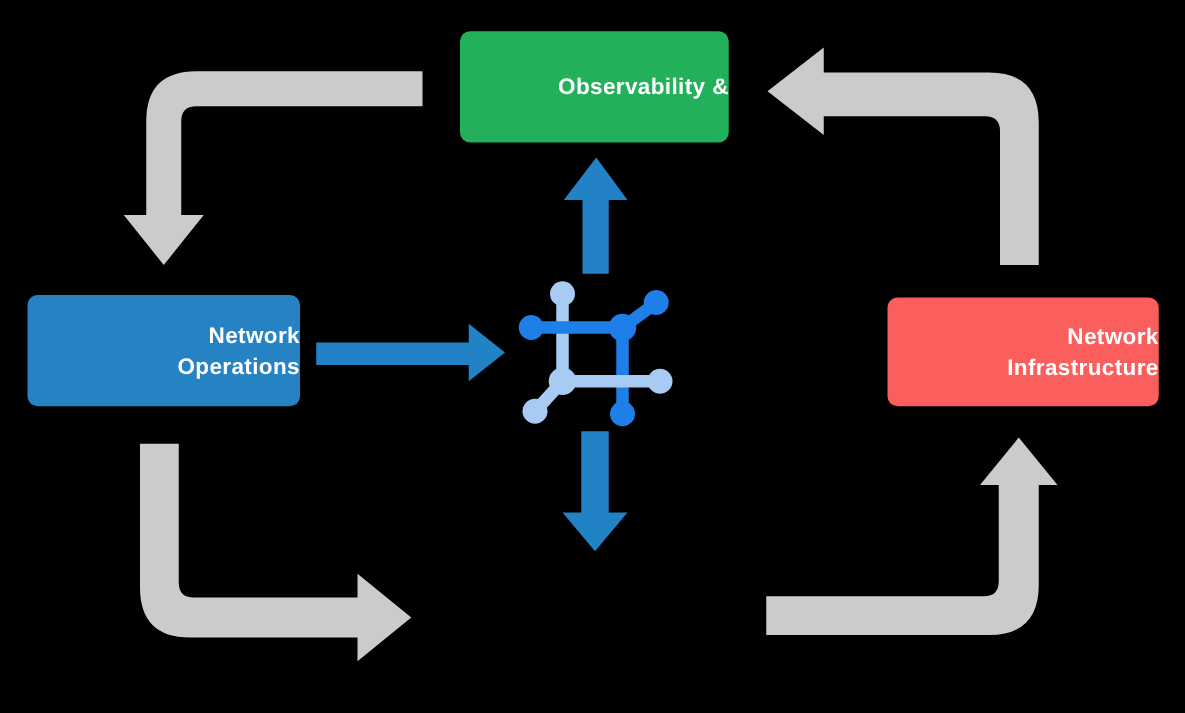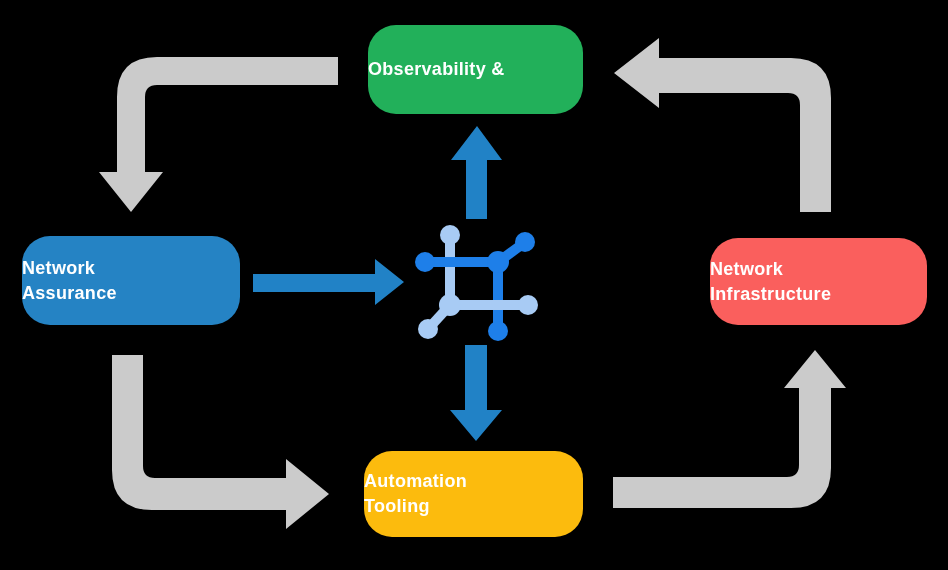--- a/index.html
+++ b/index.html
@@ -5,22 +5,22 @@
   html,body{margin:0;padding:0;background:#000;}
   .canvas{
     position:relative;
     width:948px;height:570px;
     overflow:hidden;
     font-family:"Liberation Sans","DejaVu Sans",sans-serif;
   }
   .layer{position:absolute;left:0;top:0;}
   .node{
     position:absolute;
-    border-radius:28px;
-    display:flex;flex-direction:column;justify-content:center;align-items:flex-start;
+    border-radius:8px;
+    display:flex;flex-direction:column;justify-content:center;align-items:flex-end;
     color:#fff;
     font-size:18px;font-weight:600;letter-spacing:.3px;line-height:25px;
     text-align:center;
   }
   .node-observability{left:368px;top:25px;width:215px;height:89px;}
   .node-operations{left:22px;top:236px;width:218px;height:89px;}
   .node-infrastructure{left:710px;top:238px;width:217px;height:87px;}
   .node-automation{left:364px;top:451px;width:219px;height:86px;}
 </style>
 </head>
@@ -59,26 +59,22 @@
       <circle cx="40" cy="85" r="11" fill="#a8cbf4"></circle>
     </g>
   </svg>
 
   <div class="node node-observability" style="background-color: rgb(34, 176, 90);">
     <div>Observability &amp;</div>
   </div>
 
   <div class="node node-operations" style="background-color: rgb(37, 131, 196);">
     <div>Network</div>
-    <div>Assurance</div>
+    <div>Operations</div>
   </div>
 
   <div class="node node-infrastructure" style="background-color: rgb(250, 95, 93);">
     <div>Network</div>
     <div>Infrastructure</div>
   </div>
 
-  <div class="node node-automation" style="background-color: rgb(252, 187, 13);">
-    <div>Automation</div>
-    <div>Tooling</div>
-  </div>
 
 </div>
 
 </body></html>

